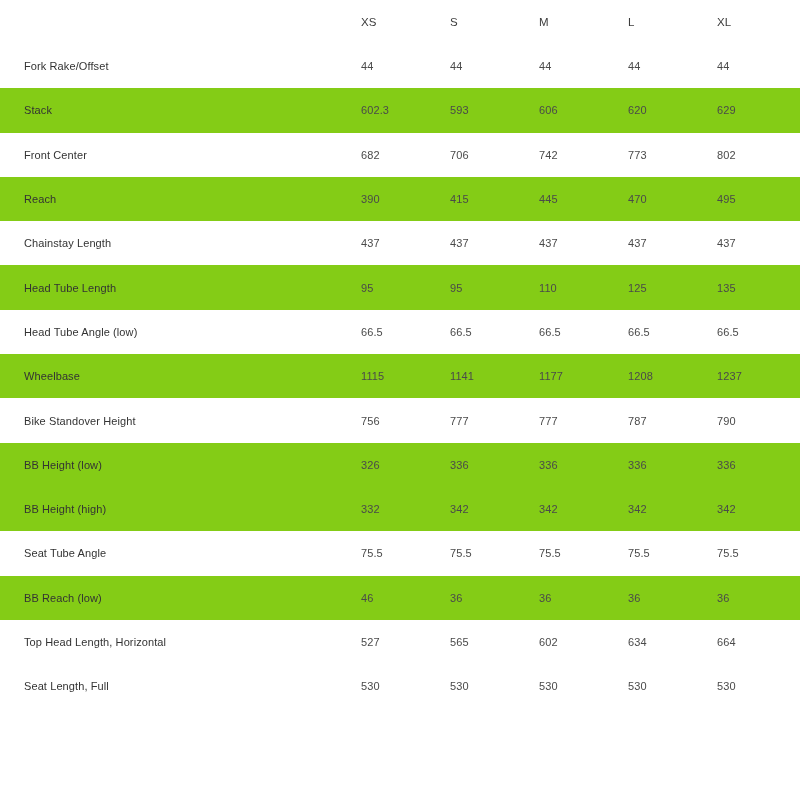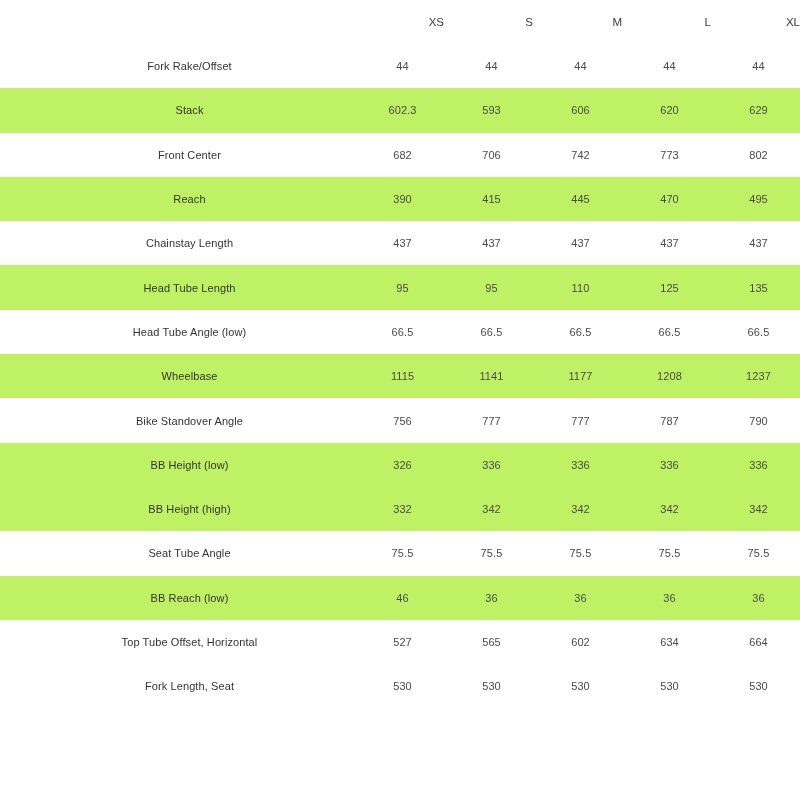--- a/index.html
+++ b/index.html
@@ -18,31 +18,31 @@
     width: 800px;
     border-collapse: collapse;
     table-layout: fixed;
     font-size: 11px;
   }
   .geo-table col.label-col { width: 355px; }
   .geo-table col.size-col  { width: 89px; }
   .geo-table thead th {
     height: 44px;
     padding: 0;
-    text-align: right;
+    text-align: left;
     font-weight: normal;
     font-size: 11.5px;
     color: #3c3c3c;
     background: #ffffff;
     vertical-align: middle;
   }
   .geo-table thead th.corner { padding-left: 24px; }
   .geo-table thead th.size { padding-left: 6px; }
-  .geo-table tbody tr { height: 44.3px; text-align: center; }
-  .geo-table tbody tr.alt { background: #bef264; }
+  .geo-table tbody tr { height: 44.3px; }
+  .geo-table tbody tr.alt { background: #84cc16; }
   .geo-table tbody tr.plain { background: #ffffff; }
   .geo-table td {
     padding: 0;
     vertical-align: middle;
     font-size: 11px;
     color: #3c3c3c;
     letter-spacing: 0.1px;
   }
   .geo-table td.row-label {
     padding-left: 24px;
@@ -134,21 +134,21 @@
     </tr>
     <tr class="alt">
       <td class="row-label">Wheelbase</td>
       <td class="val">1115</td>
       <td class="val">1141</td>
       <td class="val">1177</td>
       <td class="val">1208</td>
       <td class="val">1237</td>
     </tr>
     <tr class="plain">
-      <td class="row-label">Bike Standover Angle</td>
+      <td class="row-label">Bike Standover Height</td>
       <td class="val">756</td>
       <td class="val">777</td>
       <td class="val">777</td>
       <td class="val">787</td>
       <td class="val">790</td>
     </tr>
     <tr class="alt">
       <td class="row-label">BB Height (low)</td>
       <td class="val">326</td>
       <td class="val">336</td>
@@ -174,29 +174,29 @@
     </tr>
     <tr class="alt">
       <td class="row-label">BB Reach (low)</td>
       <td class="val">46</td>
       <td class="val">36</td>
       <td class="val">36</td>
       <td class="val">36</td>
       <td class="val">36</td>
     </tr>
     <tr class="plain">
-      <td class="row-label">Top Tube Offset, Horizontal</td>
+      <td class="row-label">Top Head Length, Horizontal</td>
       <td class="val">527</td>
       <td class="val">565</td>
       <td class="val">602</td>
       <td class="val">634</td>
       <td class="val">664</td>
     </tr>
     <tr class="plain">
-      <td class="row-label">Fork Length, Seat</td>
+      <td class="row-label">Seat Length, Full</td>
       <td class="val">530</td>
       <td class="val">530</td>
       <td class="val">530</td>
       <td class="val">530</td>
       <td class="val">530</td>
     </tr>
   </tbody>
 </table>
 
 </body></html>

